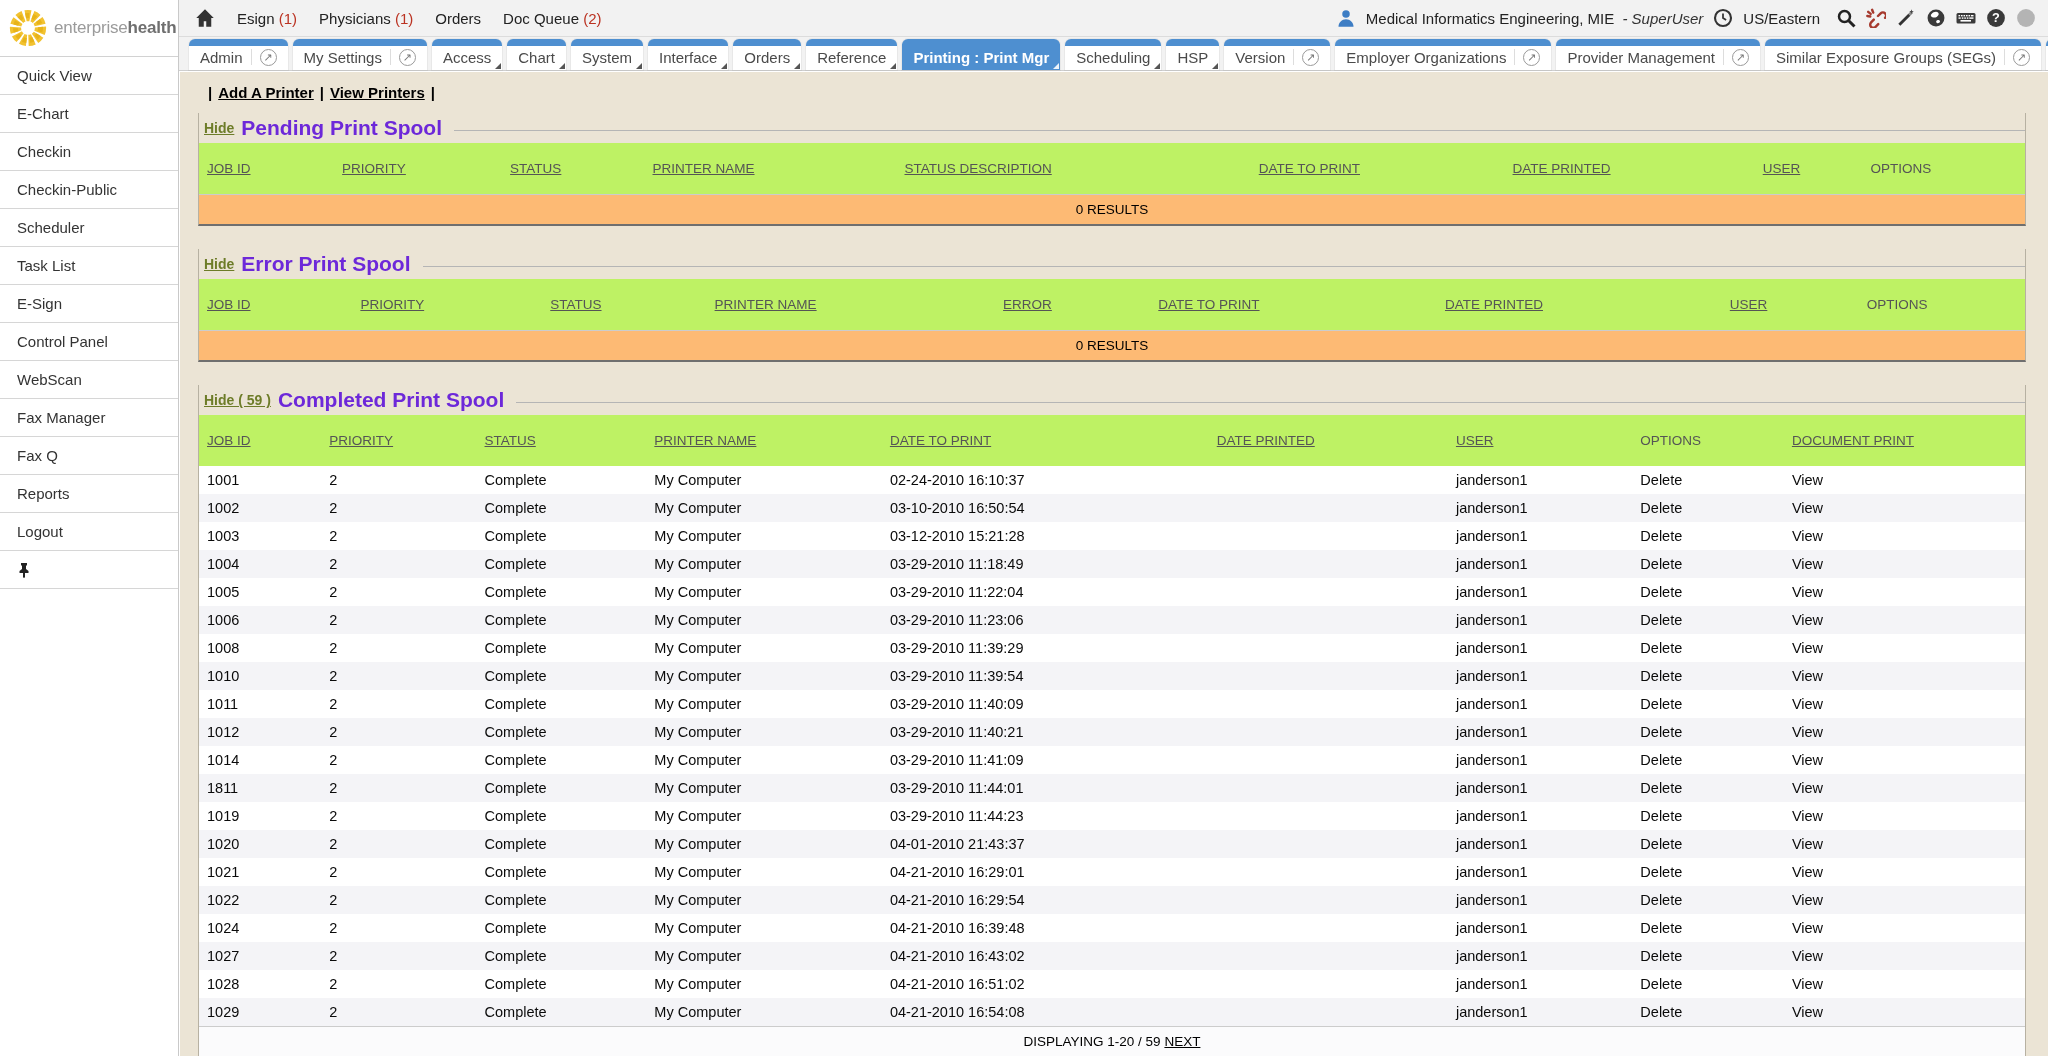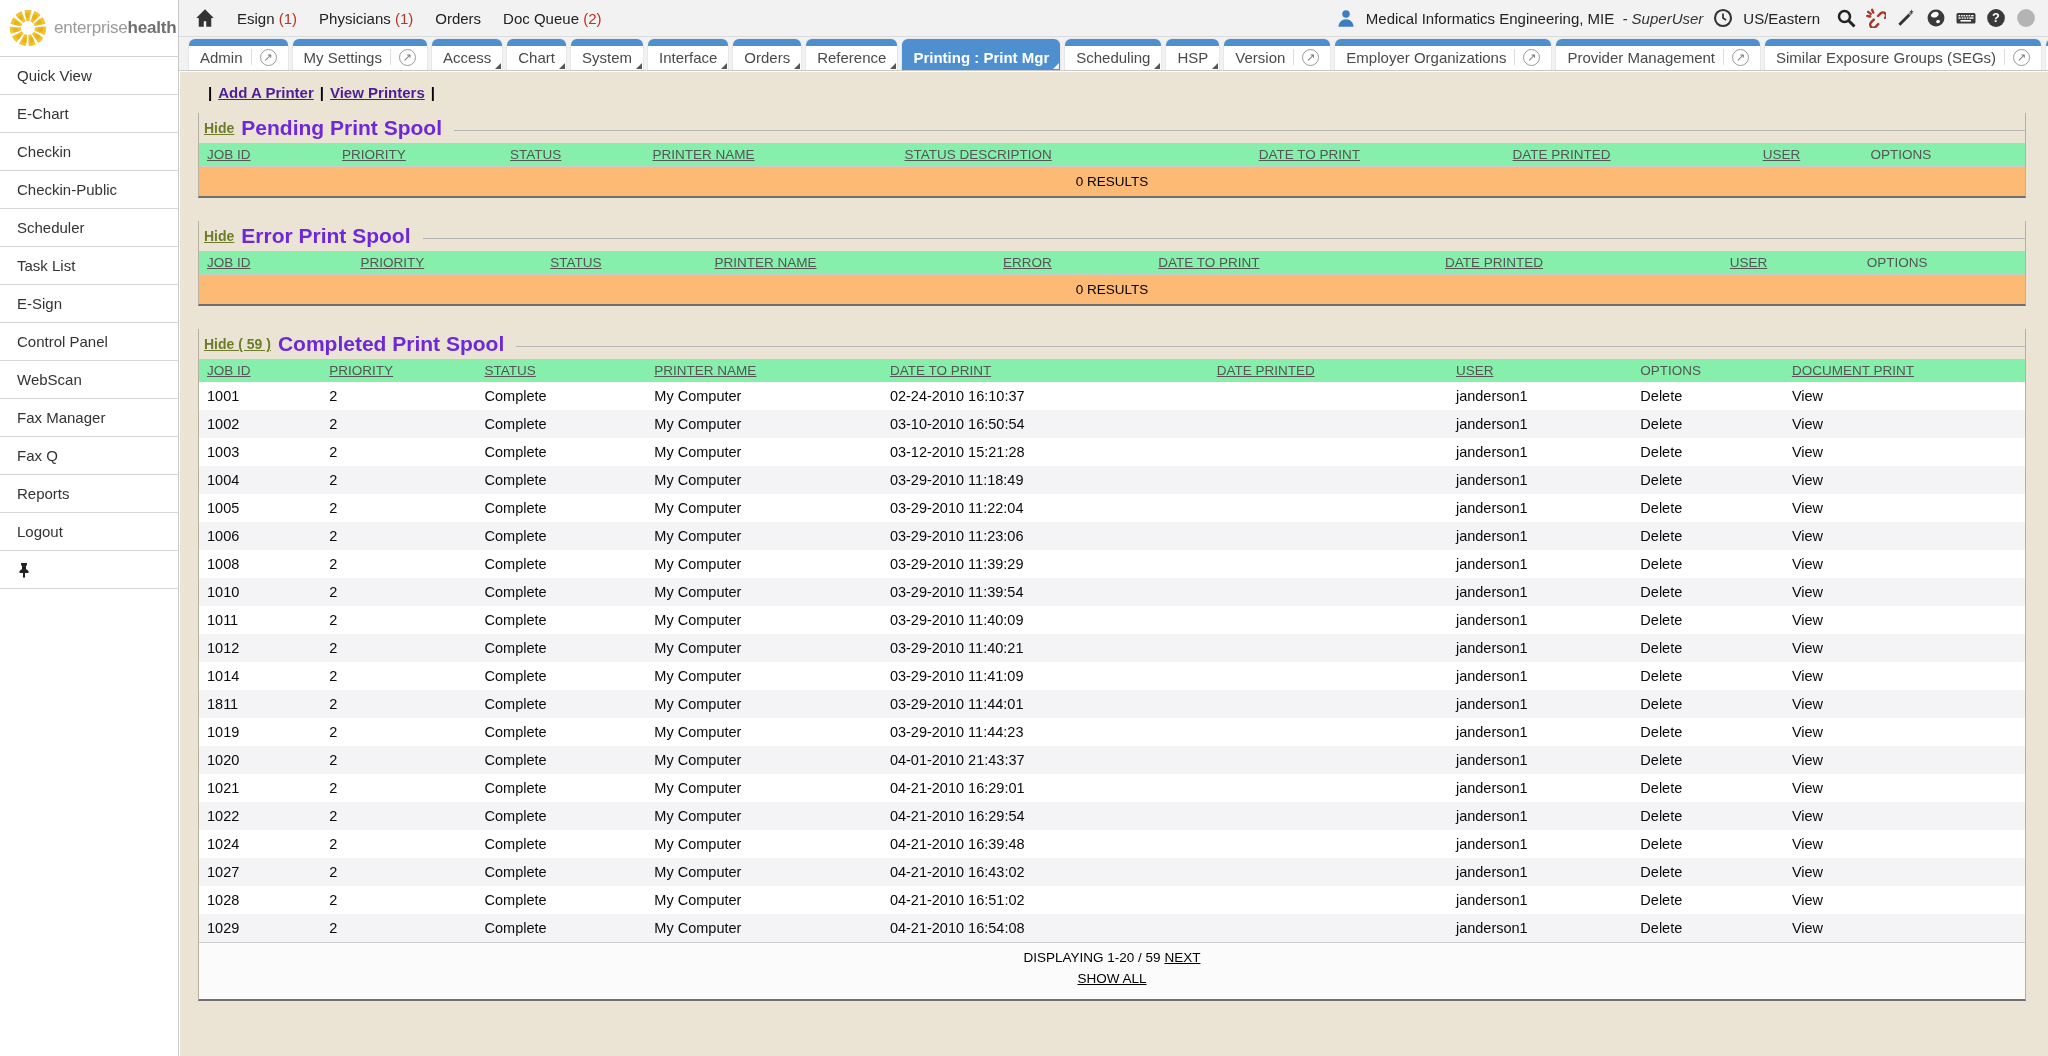--- a/index.html
+++ b/index.html
@@ -80,39 +80,39 @@
   .tab.active .corner{ border-bottom-color:#eef4fa; }
 
   
   .main{
     position:absolute; left:180px; right:0; top:72px; bottom:0;
     background:#ebe4d5; padding:10px 22px 0 18px; overflow:hidden;
   }
   .toolbar{
     margin:2px 0 12px 4px; font-size:15px; font-weight:bold; color:#000;
   }
-  .toolbar a{ color:#4c1d95; text-decoration:underline; cursor:pointer; }
+  .toolbar a{ color:#000000; text-decoration:underline; cursor:pointer; }
   .toolbar .pipe{ font-weight:bold; margin:0 6px; }
 
   .section{
     border-left:1px solid #b7b1a2; border-right:1px solid #b7b1a2;
     border-bottom:2px solid #6f6f6f; margin-bottom:23px; background:transparent;
   }
   .legend-row{ display:flex; align-items:center; padding:3px 0 3px 5px; }
   .hide-link{
     color:#6d7c28; font-size:14px; font-weight:bold; text-decoration:underline;
     cursor:pointer; margin-right:7px; white-space:nowrap;
   }
   .section-title{ color:#6d28d9; font-size:21px; font-weight:bold; white-space:nowrap; }
   .legend-line{ flex:1; height:1px; background:#b5b5b5; margin:4px 0 0 12px; }
 
   table.spool{ width:100%; border-collapse:collapse; table-layout:fixed; }
   table.spool th{
-    background:#86efac; color:#555; font-weight:normal; text-align:left;
-    font-size:13.5px; padding:4px 8px; white-space:nowrap; overflow:hidden;
+    background:#bef264; color:#555; font-weight:normal; text-align:left;
+    font-size:13.5px; padding:18px 8px; white-space:nowrap; overflow:hidden;
   }
   table.spool th .sortable{ text-decoration:underline; cursor:pointer; }
   table.spool td{
     font-size:14.5px; color:#0a0a0a; padding:6px 8px; white-space:nowrap;
     overflow:hidden; background:#fff;
   }
   table.spool tr:nth-child(even) td{ background:#f4f4f7; }
 
   .t-pending th:nth-child(1){width:7.4%} .t-pending th:nth-child(2){width:9.2%}
   .t-pending th:nth-child(3){width:7.8%} .t-pending th:nth-child(4){width:13.8%}

